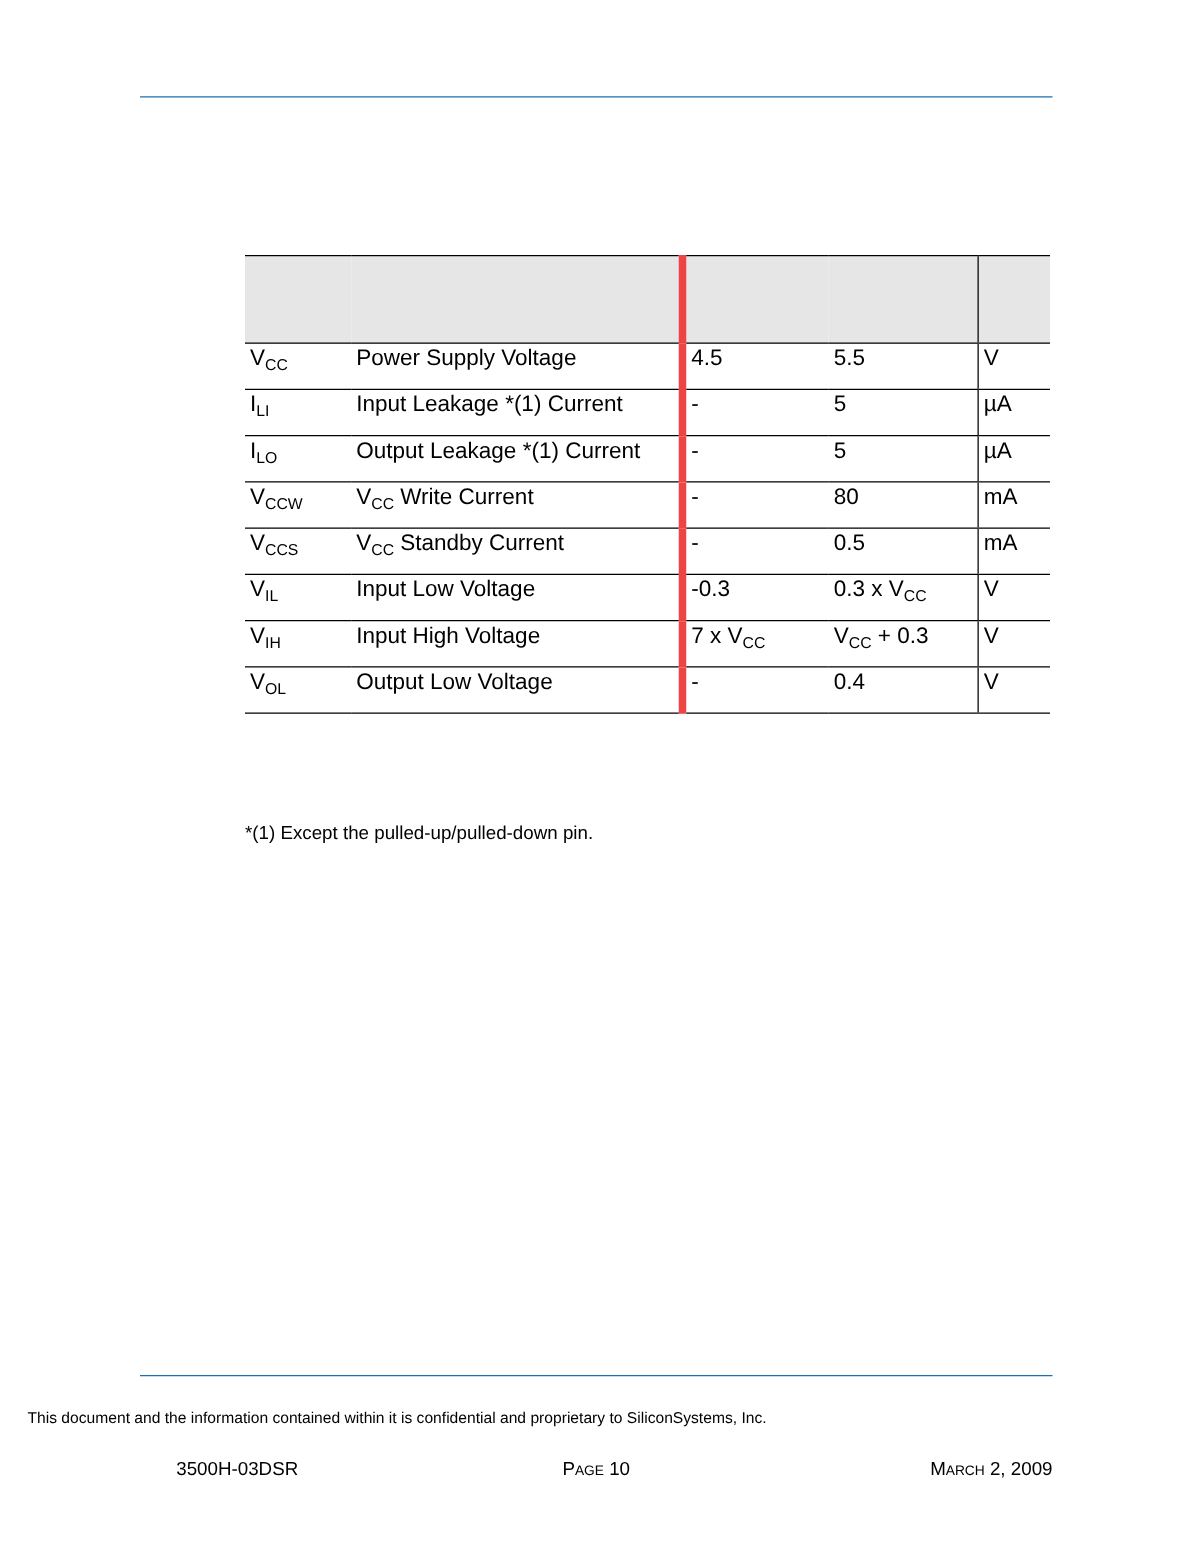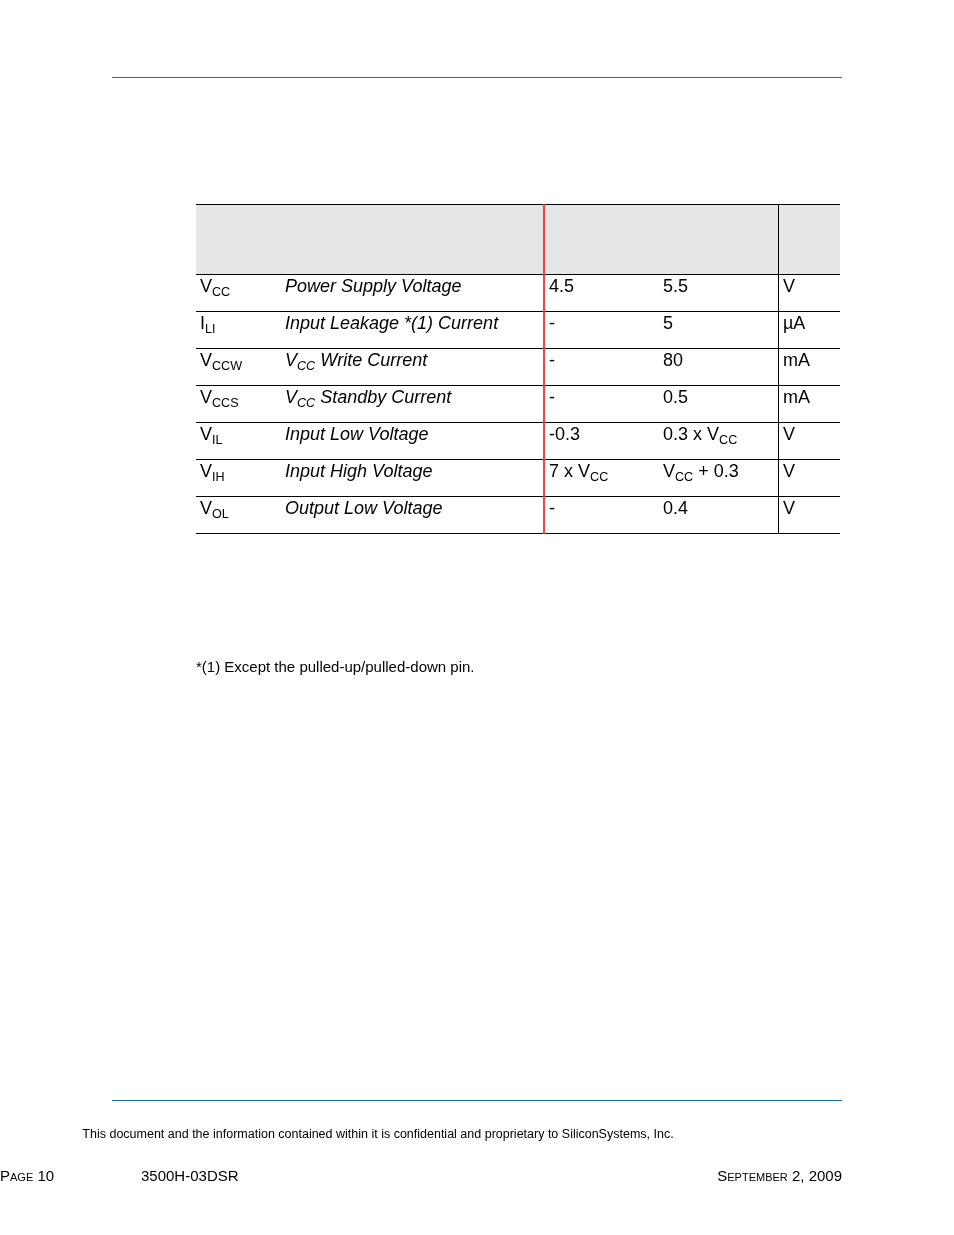--- a/index.html
+++ b/index.html
@@ -4,30 +4,30 @@
 <style>
   html, body { margin: 0; padding: 0; background: #ffffff; }
   body { width: 954px; height: 1235px; position: relative; font-family: "Liberation Sans", sans-serif; color: #000; overflow: hidden; }
   .rule { position: absolute; left: 112px; width: 730px; height: 1px; background: #1f6fb0; }
   .rule.top { top: 77px; }
   .rule.bottom { top: 1100px; }
   table.spec { position: absolute; left: 196px; top: 204px; width: 644px; border-collapse: collapse; font-size: 18px; }
   table.spec th { background: #e6e6e6; height: 69px; border-top: 1px solid #000; border-bottom: 1px solid #000; padding: 0; }
   table.spec td { height: 35px; border-bottom: 1px solid #000; vertical-align: top; padding: 1px 4px 0 4px; line-height: 20px; }
   table.spec .c-sym { width: 77px; }
-  table.spec .c-par { width: 254px; font-style: italic; }
-  table.spec .c-min { width: 106px; border-left: 2px solid #ef4444; }
+  table.spec .c-par { width: 254px; }
+  table.spec .c-min { width: 106px; border-left: 6px solid #ef4444; }
   table.spec .c-max { width: 111px; }
   table.spec .c-unit { border-left: 1px solid #000; }
   sub { font-size: 70%; vertical-align: -4px; line-height: 0; }
   .note { position: absolute; left: 196px; top: 658px; font-size: 15px; }
-  .conf { position: absolute; left: 0; width: 756px; top: 1127px; text-align: center; font-size: 12.5px; line-height: 14px; }
+  .conf { position: absolute; left: 0; width: 756px; top: 1127px; font-size: 12.5px; line-height: 14px; padding-left: 22px; }
   .foot { position: absolute; top: 1167px; font-size: 15px; }
   .foot.left { left: 112px; margin-left: 29px; }
-  .foot.center { left: 0; width: 954px; text-align: left; }
+  .foot.center { left: 0; width: 954px; text-align: center; }
   .foot.right { right: 112px; }
   .sc { font-variant: small-caps; }
 </style>
 </head>
 <body>
 
 <div class="rule top"></div>
 
 <table class="spec">
   <thead>
@@ -49,20 +49,27 @@
   </tr>
 
   <tr>
     <td class="c-sym"><span>I</span><sub>LI</sub></td>
     <td class="c-par"><span></span><sub></sub><span>Input Leakage *(1) Current</span></td>
     <td class="c-min"><span>-</span><sub></sub><span></span></td>
     <td class="c-max"><span>5</span><sub></sub><span></span></td>
     <td class="c-unit"><span>µA</span></td>
   </tr>
 
+  <tr>
+    <td class="c-sym"><span>I</span><sub>LO</sub></td>
+    <td class="c-par"><span></span><sub></sub><span>Output Leakage *(1) Current</span></td>
+    <td class="c-min"><span>-</span><sub></sub><span></span></td>
+    <td class="c-max"><span>5</span><sub></sub><span></span></td>
+    <td class="c-unit"><span>µA</span></td>
+  </tr>
 
 
   <tr>
     <td class="c-sym"><span>V</span><sub>CCW</sub></td>
     <td class="c-par"><span>V</span><sub>CC</sub><span> Write Current</span></td>
     <td class="c-min"><span>-</span><sub></sub><span></span></td>
     <td class="c-max"><span>80</span><sub></sub><span></span></td>
     <td class="c-unit"><span>mA</span></td>
   </tr>
 
@@ -104,13 +111,13 @@
 <div class="note">*(1) Except the pulled-up/pulled-down pin.</div>
 
 <div class="rule bottom"></div>
 
 <div class="conf">
   <div>This document and the information contained within it is confidential and proprietary to SiliconSystems, Inc.</div>
 </div>
 
 <div class="foot left">3500H-03DSR</div>
 <div class="foot center sc">Page 10</div>
-<div class="foot right sc">September 2, 2009</div>
+<div class="foot right sc">March 2, 2009</div>
 
 </body></html>

